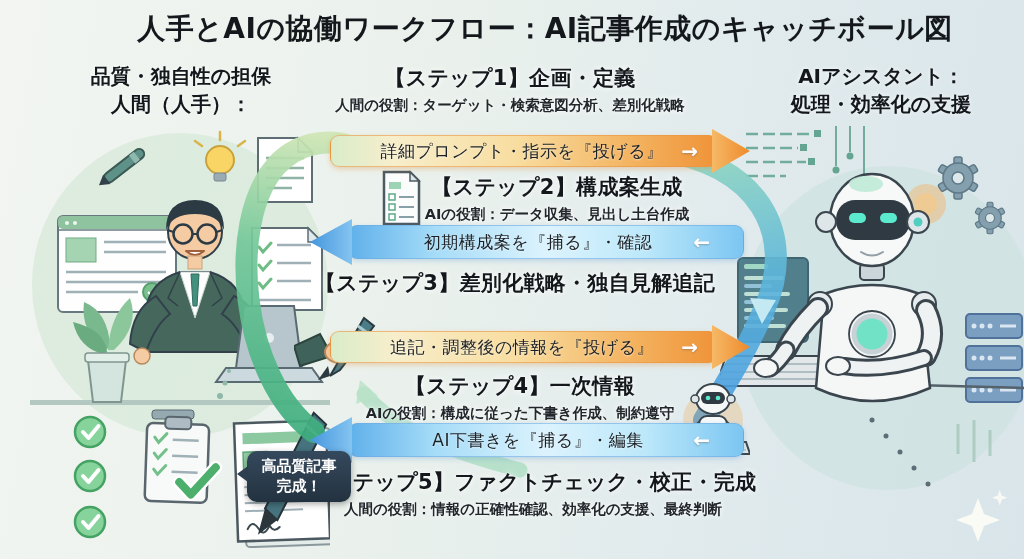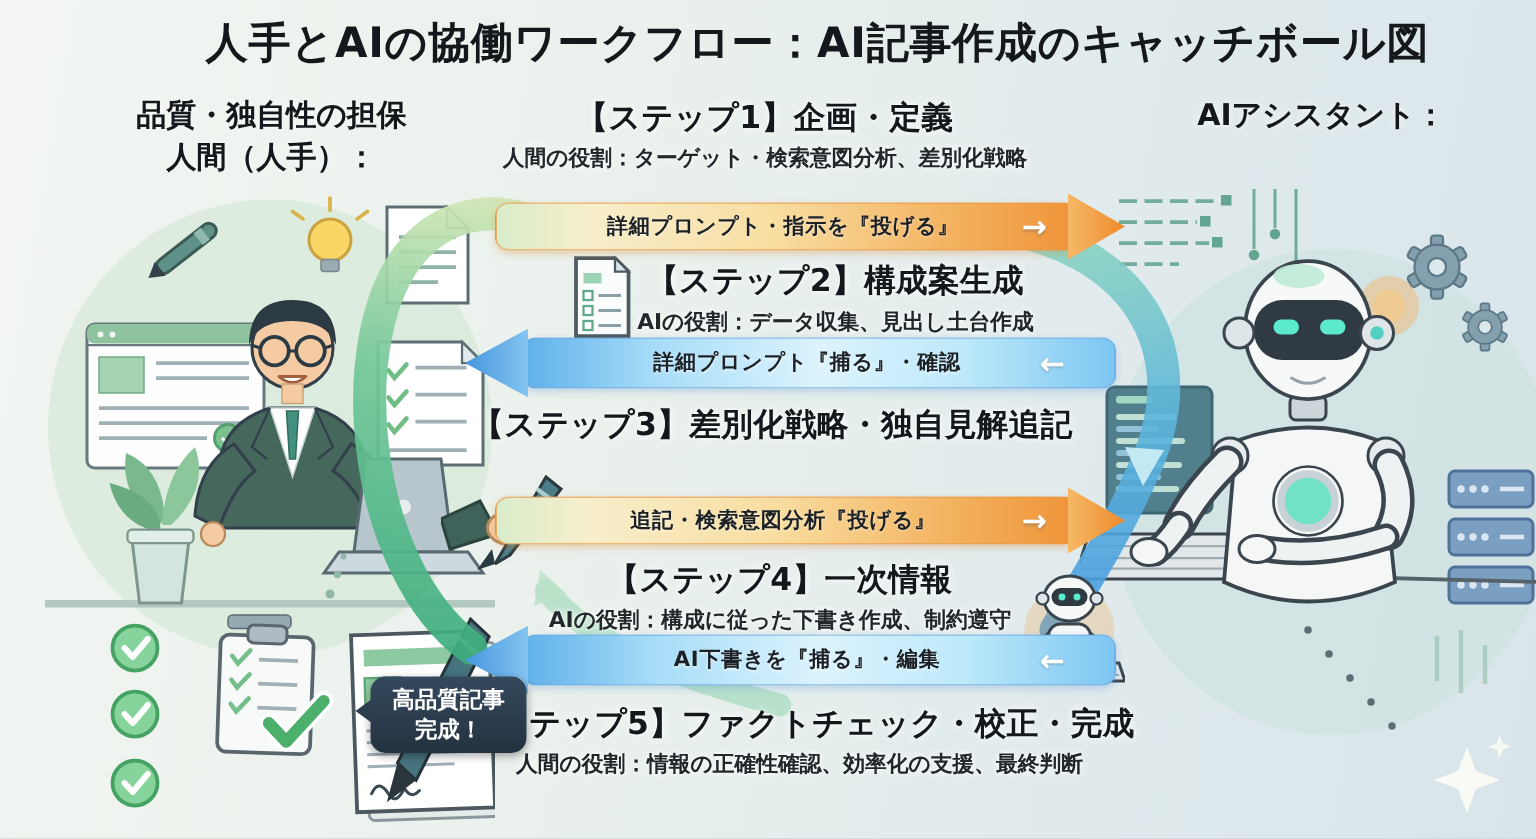--- a/index.html
+++ b/index.html
@@ -36,21 +36,21 @@
   .arrow-right .head{position:absolute;right:-6px;top:-7px;width:38px;height:50px;
     background:linear-gradient(90deg,#f6b966,#ee8a2c);
     clip-path:polygon(0 6%,100% 50%,0 94%);}
   .arrow-left .shaft{left:32px;right:0;
     background:linear-gradient(90deg,#5fb0ea 0%,#a6dcf8 22%,#dcf3fd 50%,#bce8fa 75%,#7cc6f2 100%);
     border:1px solid rgba(110,170,225,.6);box-shadow:0 2px 5px rgba(90,150,210,.3);}
   .arrow-left .head{position:absolute;left:-6px;top:-7px;width:42px;height:52px;
     background:linear-gradient(270deg,#84c4f0,#4596de);
     clip-path:polygon(100% 6%,0 50%,100% 94%);}
   .alabel{position:absolute;top:0;bottom:0;display:flex;align-items:center;justify-content:center;
-    font-weight:bold;font-size:14px;color:#1c2126;letter-spacing:.5px;
+    font-weight:normal;font-size:17px;color:#1c2126;letter-spacing:.5px;
     text-shadow:0 1px 2px rgba(255,255,255,.55);}
   .arrow-right .alabel{left:10px;right:40px}
   .arrow-left .alabel{left:46px;right:30px}
   .mini{position:absolute;top:50%;transform:translateY(-50%);color:#fff;font-weight:bold;
     font-size:20px;text-shadow:0 1px 2px rgba(90,90,90,.4);}
   .arrow-right .mini{right:46px}
   .arrow-left .mini{right:34px}
   .a1{left:330px;top:133px;width:414px}
   .a2{left:316px;top:223px;width:428px}
   .a3{left:330px;top:329px;width:414px}
@@ -318,20 +318,21 @@
   </svg>
 
   <h1 class="title">人手とAIの協働ワークフロー：AI記事作成のキャッチボール図</h1>
 
   <div class="actor actor-human">
     <div>品質・独自性の担保</div>
     <div>人間（人手）：</div>
   </div>
   <div class="actor actor-ai">
     <div>AIアシスタント：</div>
+    <div>処理・効率化の支援</div>
   </div>
 
   <div class="step s1">
     <div class="step-title">【ステップ1】企画・定義</div>
     <div class="step-sub">人間の役割：ターゲット・検索意図分析、差別化戦略</div>
   </div>
   <div class="step s2">
     <div class="step-title">【ステップ2】構成案生成</div>
     <div class="step-sub">AIの役割：データ収集、見出し土台作成</div>
   </div>
@@ -350,27 +351,27 @@
   <div class="arrow arrow-right a1">
     <div class="shaft"></div>
     <div class="head"></div>
     <span class="mini">→</span>
     <div class="alabel">詳細プロンプト・指示を『投げる』</div>
   </div>
   <div class="arrow arrow-left a2">
     <div class="shaft"></div>
     <div class="head"></div>
     <span class="mini">←</span>
-    <div class="alabel">詳細プロンプト『捕る』・確認</div>
+    <div class="alabel">初期構成案を『捕る』・確認</div>
   </div>
   <div class="arrow arrow-right a3">
     <div class="shaft"></div>
     <div class="head"></div>
     <span class="mini">→</span>
-    <div class="alabel">追記・検索意図分析『投げる』</div>
+    <div class="alabel">追記・調整後の情報を『投げる』</div>
   </div>
   <div class="arrow arrow-left a4">
     <div class="shaft"></div>
     <div class="head"></div>
     <span class="mini">←</span>
     <div class="alabel">AI下書きを『捕る』・編集</div>
   </div>
 
   <svg class="deco" style="left:380px;top:170px;width:42px;height:56px" viewBox="0 0 42 56">
     <path d="M4 2 h26 l9 9 v43 h-35 z" fill="#fbfdfc" stroke="#4e5a61" stroke-width="2.5"></path>

